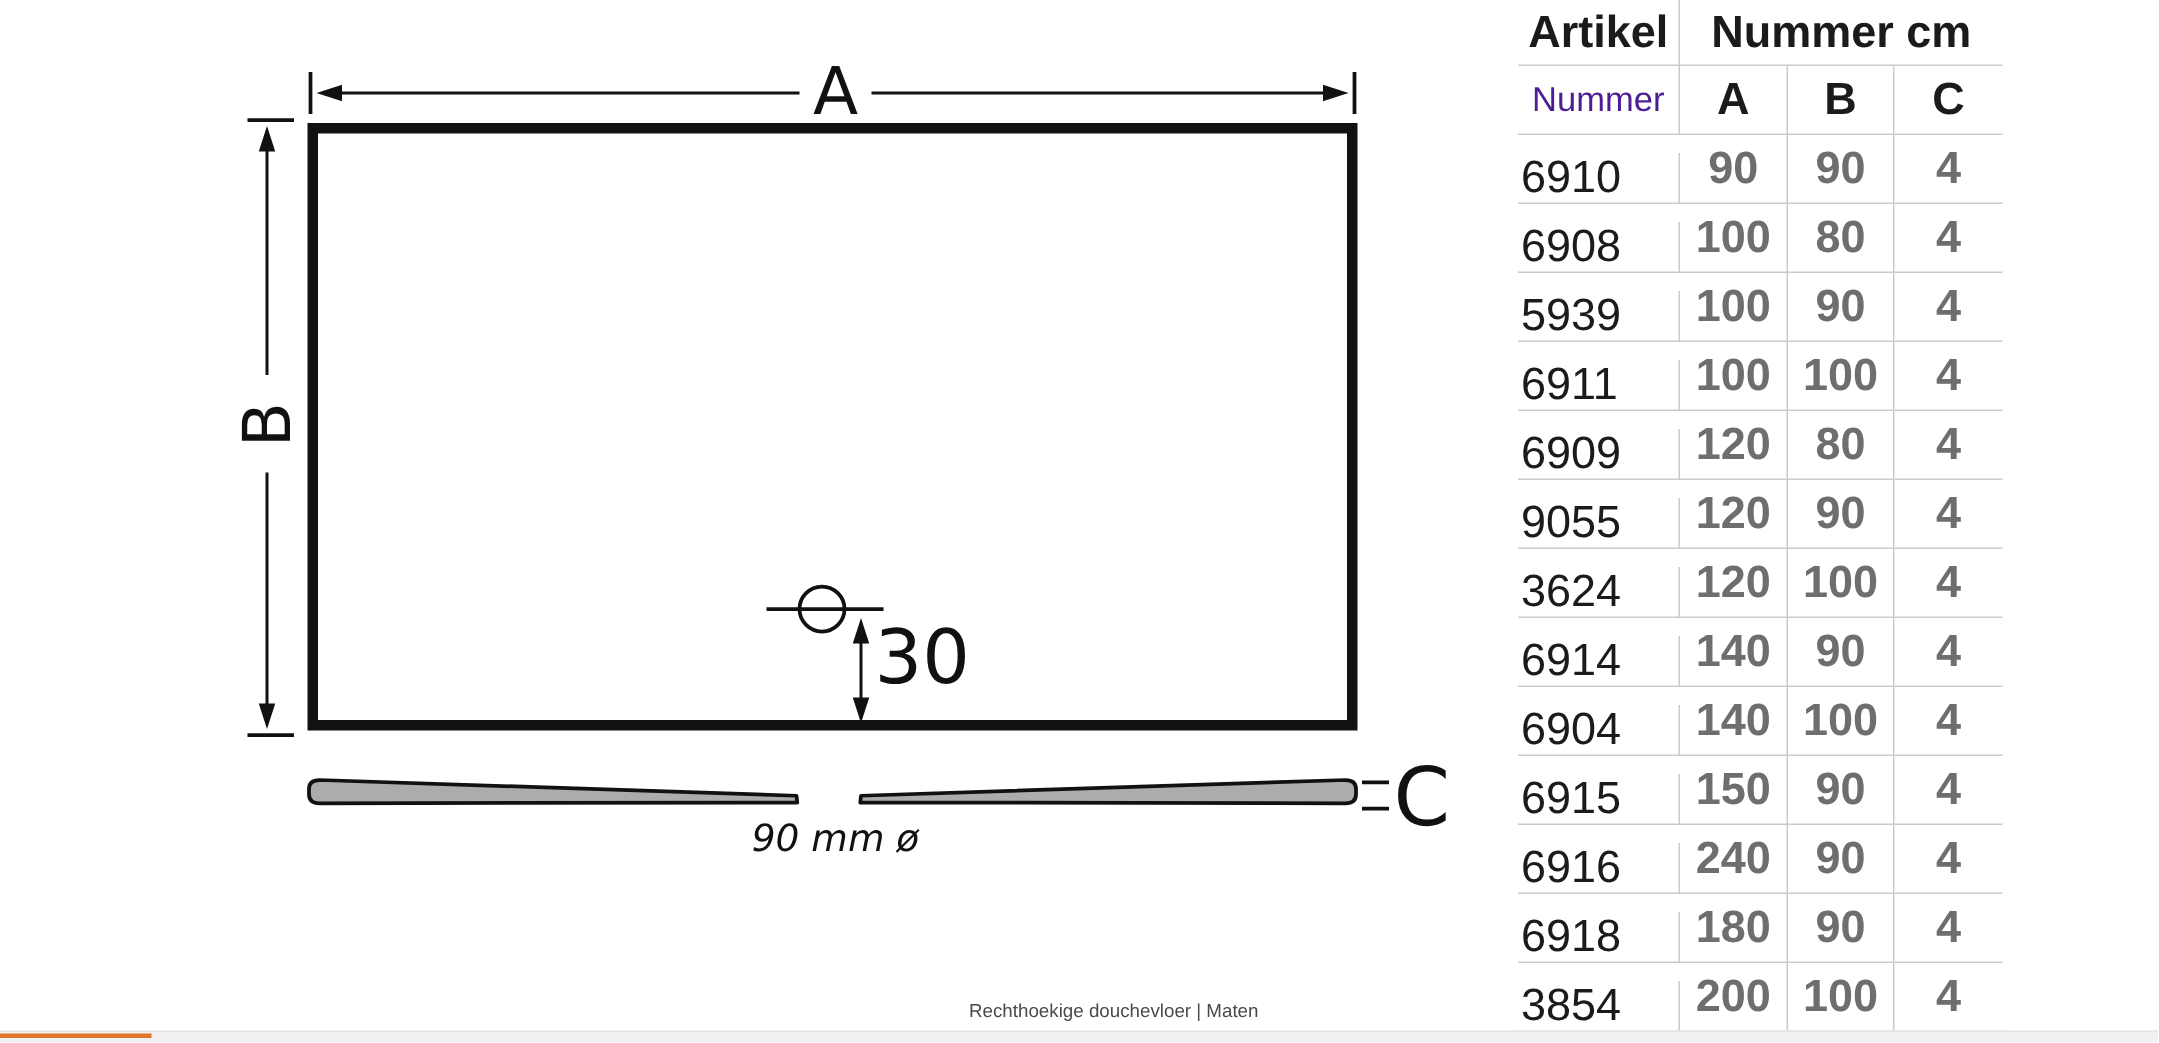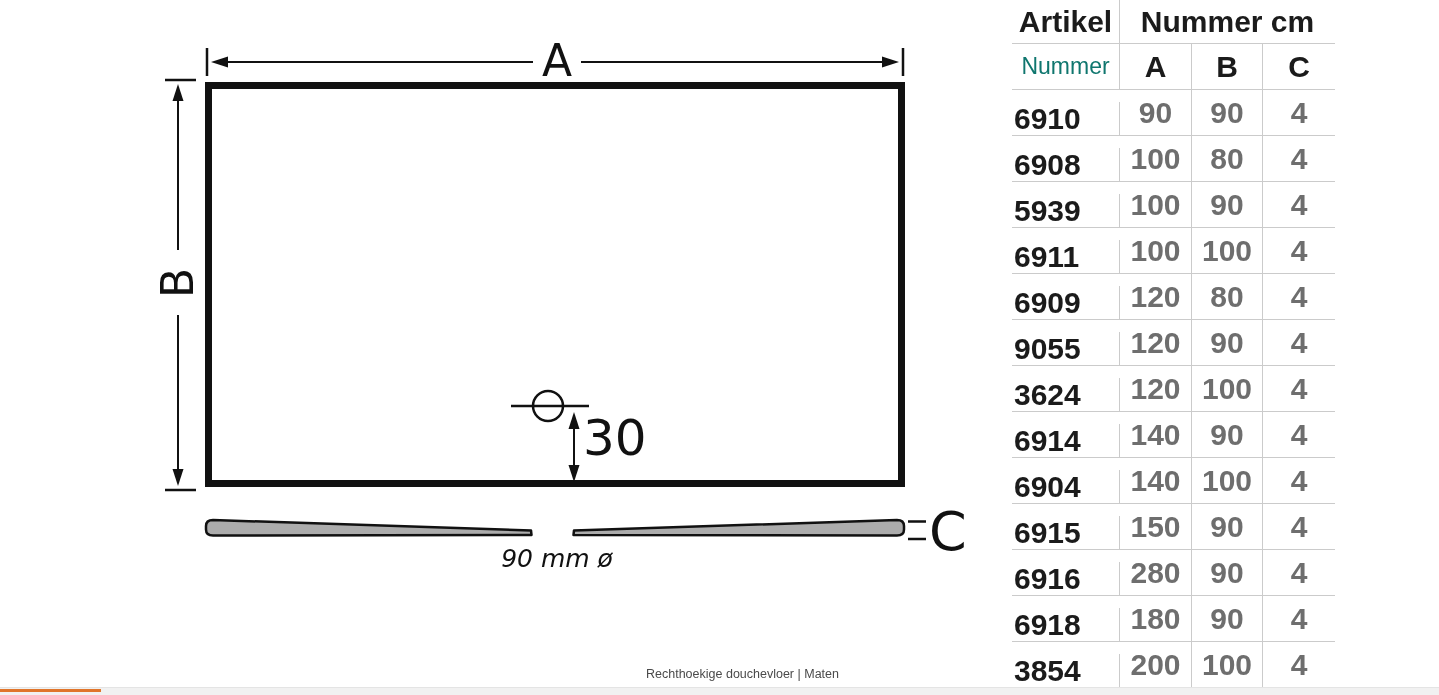--- a/index.html
+++ b/index.html
@@ -18,22 +18,22 @@
     grid-template-columns:108px 72px 71px 72px;
     grid-template-rows:44px 46px;
     grid-auto-rows:46px;
   }
   .cell{display:flex;align-items:center;justify-content:center;
         font-size:30px;color:#1b1b1b;line-height:1;}
   .bR{border-right:1px solid #cbcbcb;}
   .bB{border-bottom:1px solid #cbcbcb;}
   .span3{grid-column:span 3;}
   .head{font-weight:bold;}
-  .nummer{color:#0f766e;font-size:23px;font-weight:normal;}
-  .artikel-data{font-weight:bold;justify-content:flex-start;padding-left:2px;margin-top:12px;}
+  .nummer{color:#4c1d95;font-size:23px;font-weight:normal;}
+  .artikel-data{font-weight:normal;justify-content:flex-start;padding-left:2px;margin-top:12px;}
   .val{color:#6e6e6e;font-weight:bold;}
 
   
   .caption{
     position:absolute;left:560px;top:667px;width:365px;text-align:center;
     font-size:12.5px;color:#4a4a4a;
   }
   .bottom-strip{
     position:absolute;left:0;bottom:0;width:100%;height:7px;
     background:#f1f1f1;border-top:1px solid #e4e4e4;
@@ -128,21 +128,21 @@
       <div class="cell val bB">4</div>
       <div class="cell artikel-data bR bB">6904</div>
       <div class="cell val bR bB">140</div>
       <div class="cell val bR bB">100</div>
       <div class="cell val bB">4</div>
       <div class="cell artikel-data bR bB">6915</div>
       <div class="cell val bR bB">150</div>
       <div class="cell val bR bB">90</div>
       <div class="cell val bB">4</div>
       <div class="cell artikel-data bR bB">6916</div>
-      <div class="cell val bR bB">280</div>
+      <div class="cell val bR bB">240</div>
       <div class="cell val bR bB">90</div>
       <div class="cell val bB">4</div>
       <div class="cell artikel-data bR bB">6918</div>
       <div class="cell val bR bB">180</div>
       <div class="cell val bR bB">90</div>
       <div class="cell val bB">4</div>
       <div class="cell artikel-data bR bB">3854</div>
       <div class="cell val bR bB">200</div>
       <div class="cell val bR bB">100</div>
       <div class="cell val bB">4</div>

